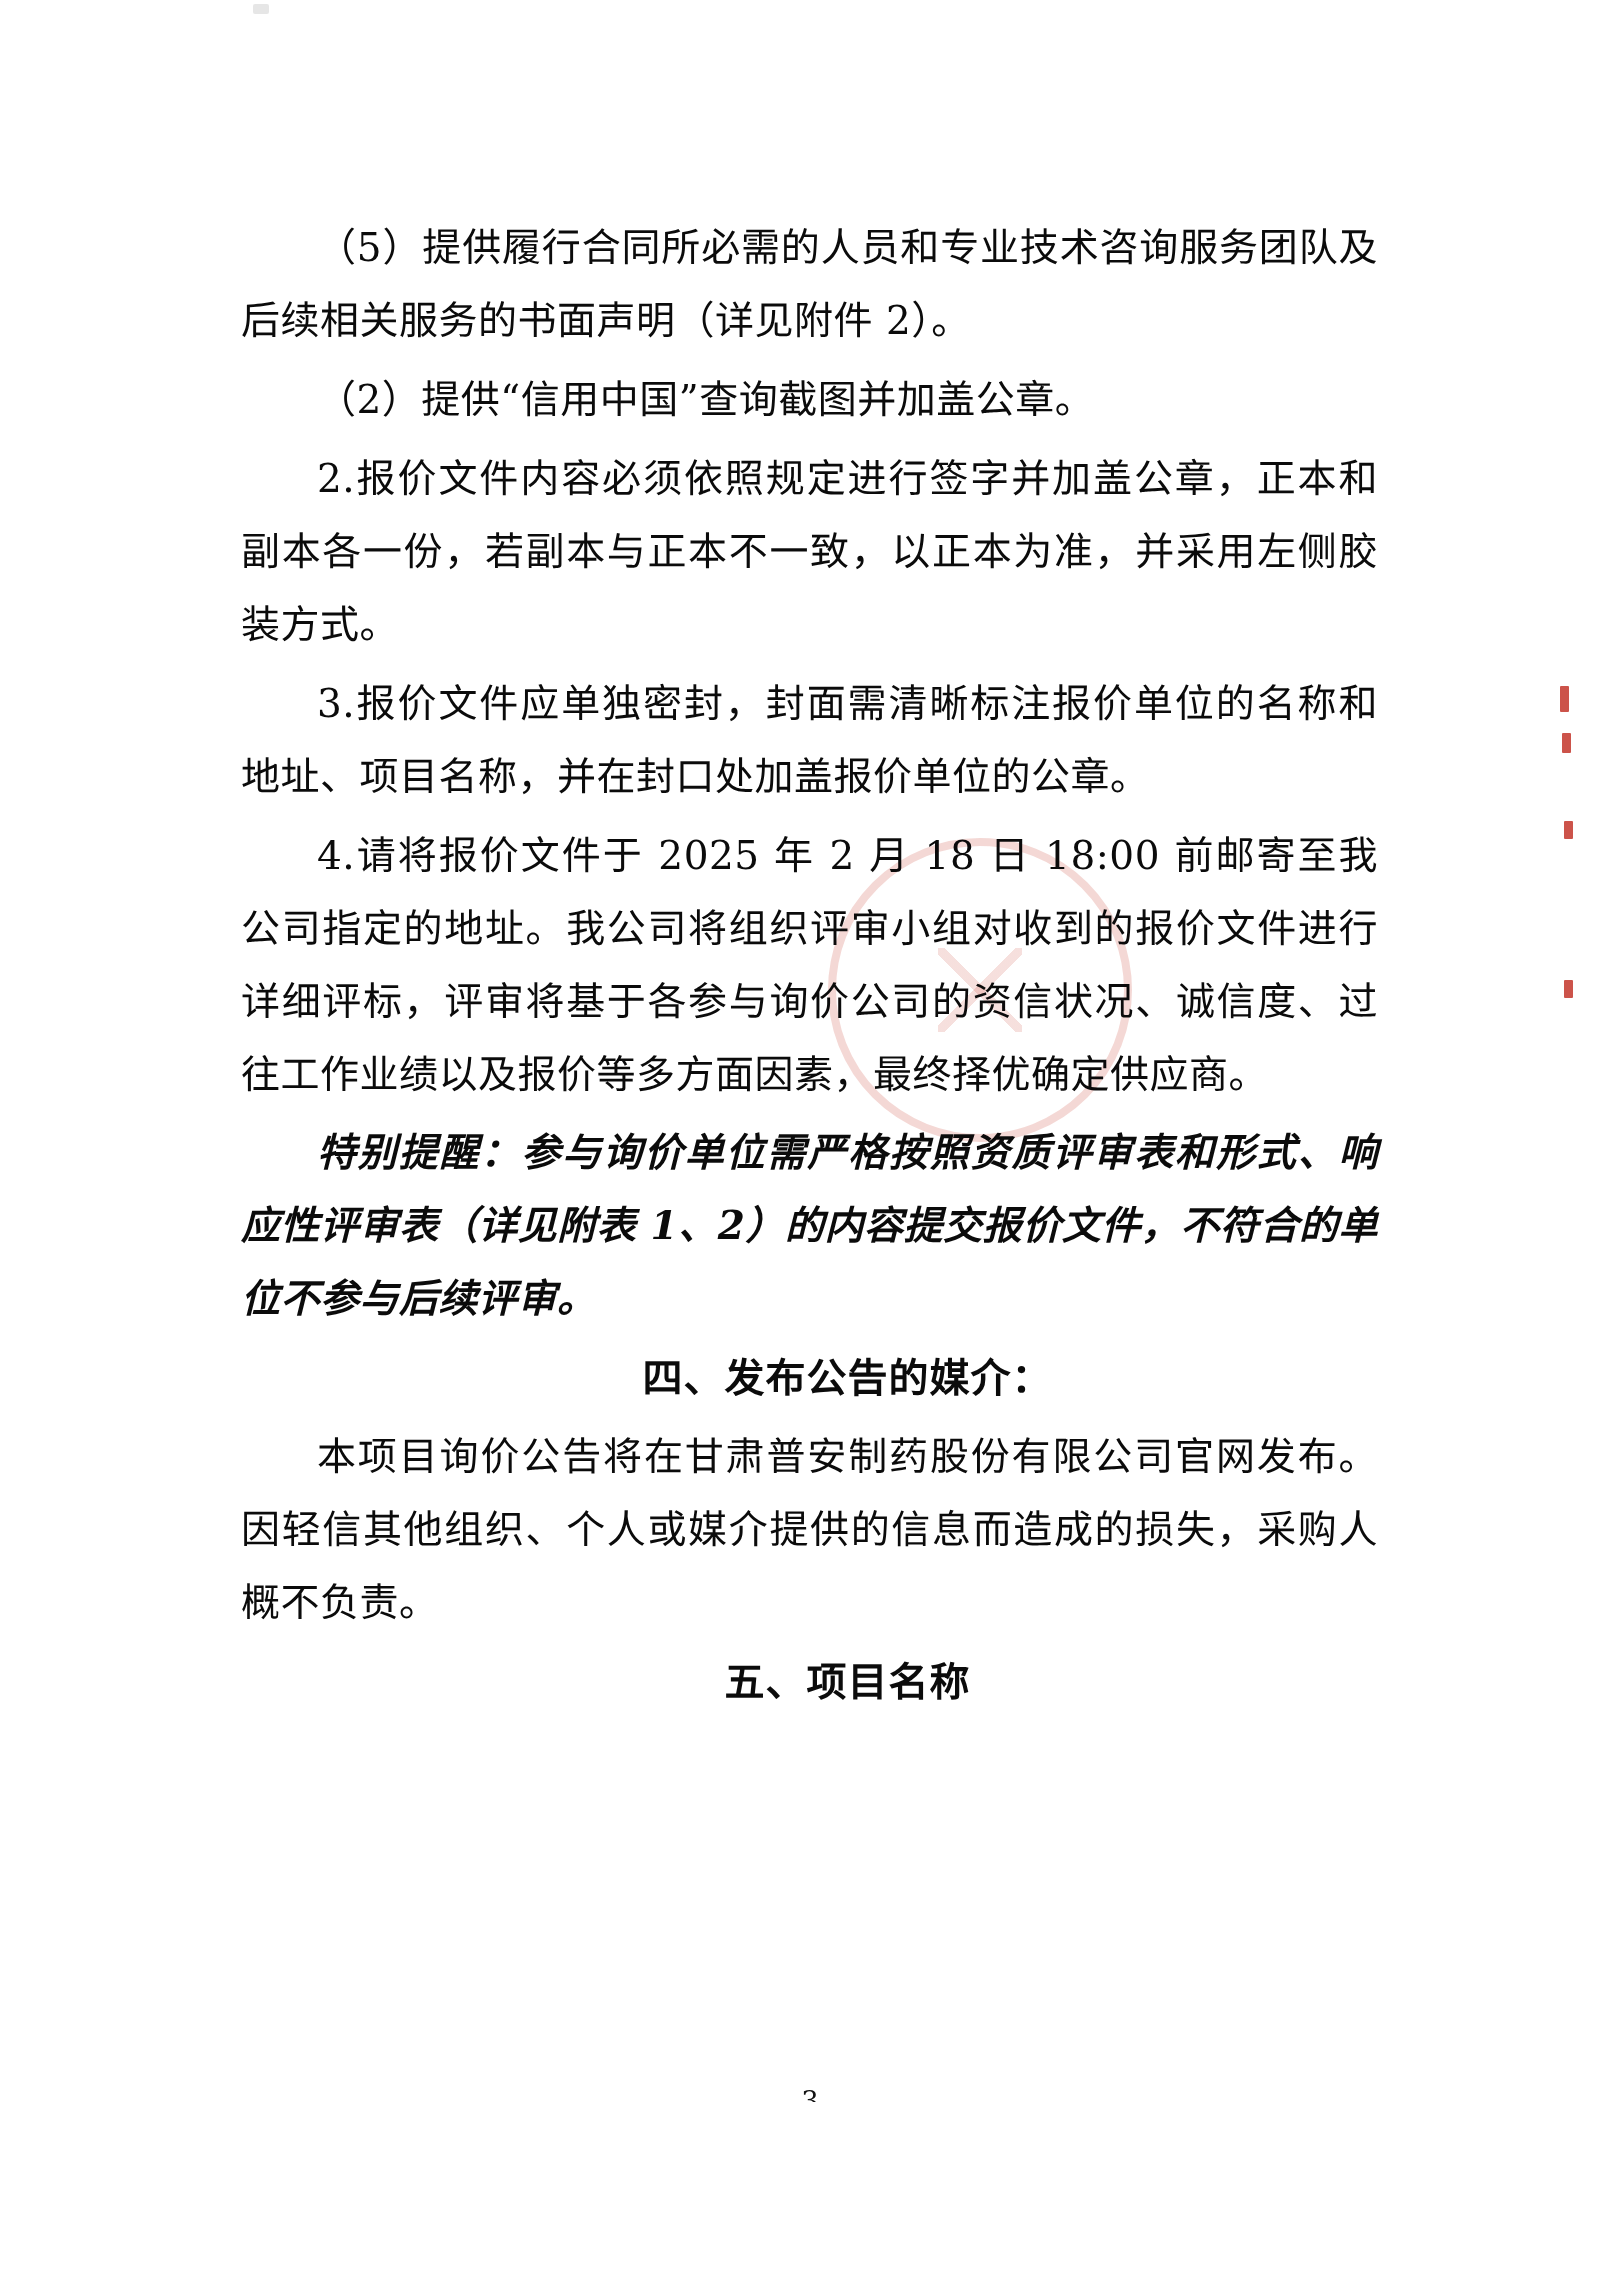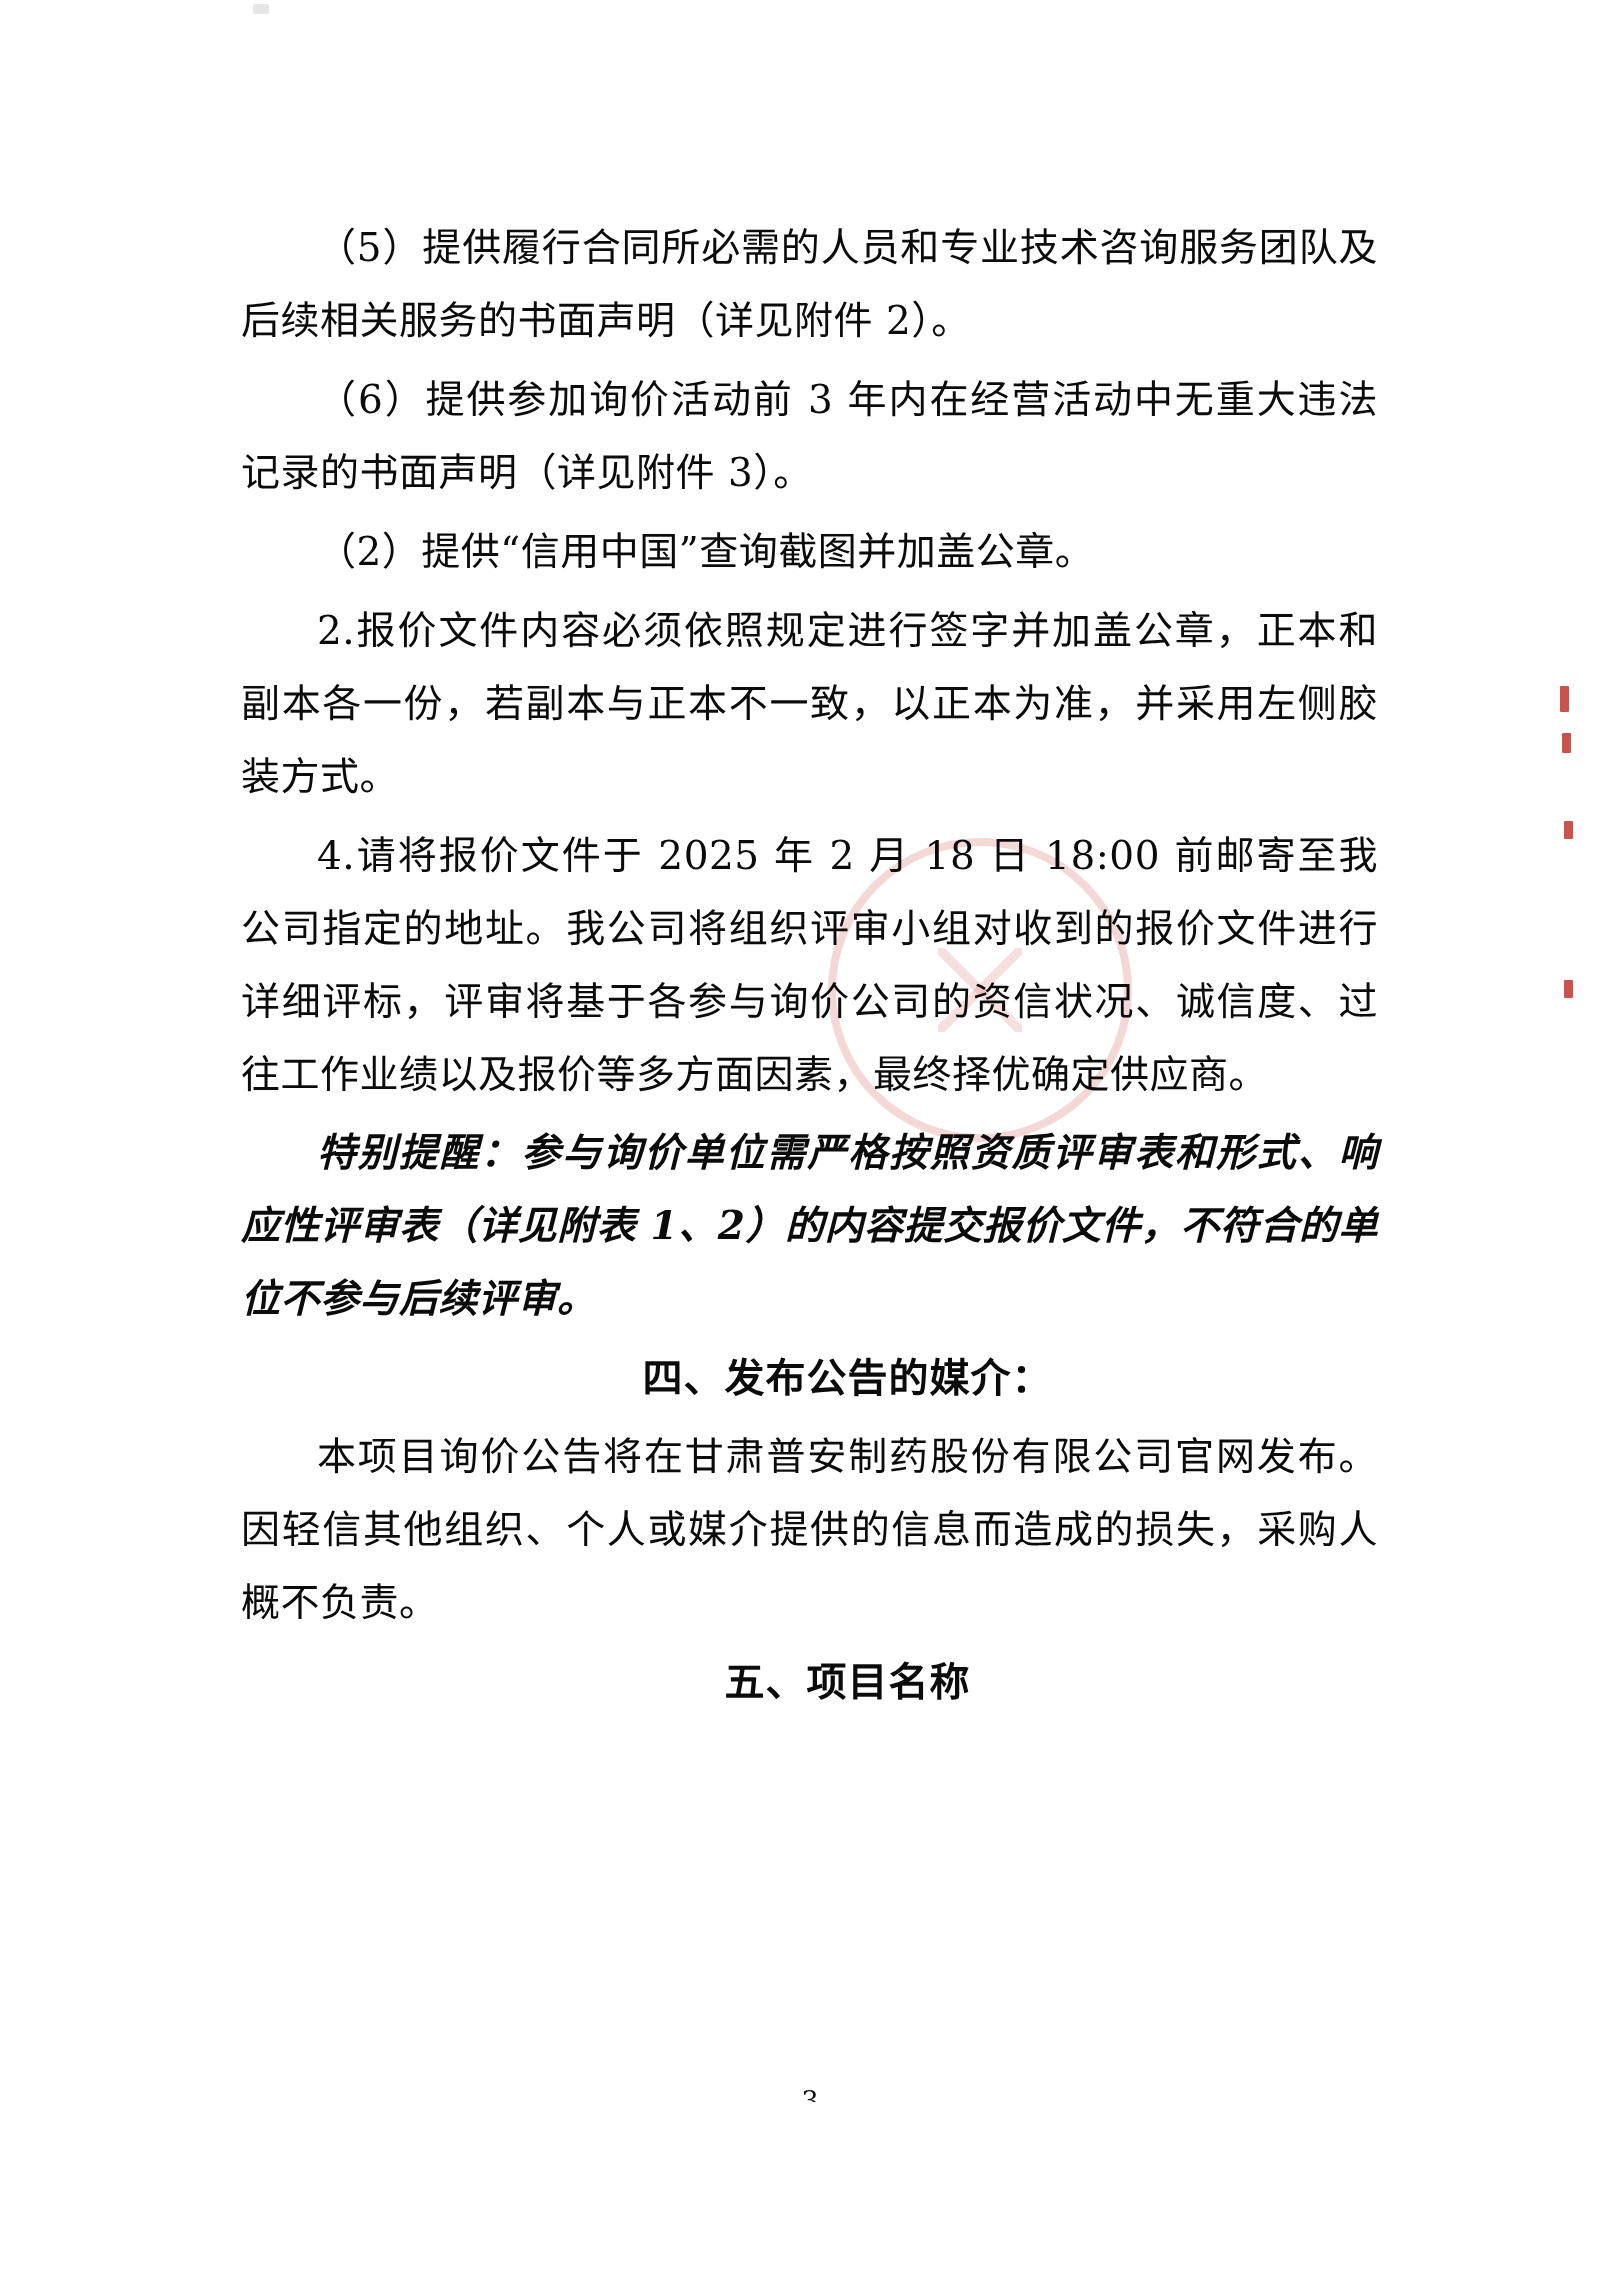--- a/index.html
+++ b/index.html
@@ -116,23 +116,23 @@
 
   <div class="scan-mark"></div>
   <div class="seal"></div>
   <div class="fleck f1"></div>
   <div class="fleck f2"></div>
   <div class="fleck f3"></div>
   <div class="fleck f4"></div>
 
   <div class="content">
     <p class="para">（5）提供履行合同所必需的人员和专业技术咨询服务团队及后续相关服务的书面声明（详见附件 2）。</p>
-    <p class="para">（6）提供参加询价活动前 3 年内在经营活动中无重大违法记录的书面声明（详见附件 3）。</p>
     <p class="para">（2）提供“信用中国”查询截图并加盖公章。</p>
     <p class="para">2.报价文件内容必须依照规定进行签字并加盖公章，正本和副本各一份，若副本与正本不一致，以正本为准，并采用左侧胶装方式。</p>
+    <p class="para">3.报价文件应单独密封，封面需清晰标注报价单位的名称和地址、项目名称，并在封口处加盖报价单位的公章。</p>
     <p class="para">4.请将报价文件于 2025 年 2 月 18 日 18:00 前邮寄至我公司指定的地址。我公司将组织评审小组对收到的报价文件进行详细评标，评审将基于各参与询价公司的资信状况、诚信度、过往工作业绩以及报价等多方面因素，最终择优确定供应商。</p>
     <p class="para bold">特别提醒：参与询价单位需严格按照资质评审表和形式、响应性评审表（详见附表 1、2）的内容提交报价文件，不符合的单位不参与后续评审。</p>
     <p class="heading">四、发布公告的媒介：</p>
     <p class="para">本项目询价公告将在甘肃普安制药股份有限公司官网发布。因轻信其他组织、个人或媒介提供的信息而造成的损失，采购人概不负责。</p>
     <p class="heading">五、项目名称</p>
   </div>
 
   <div class="pagenum">3</div>
 </div>
 

